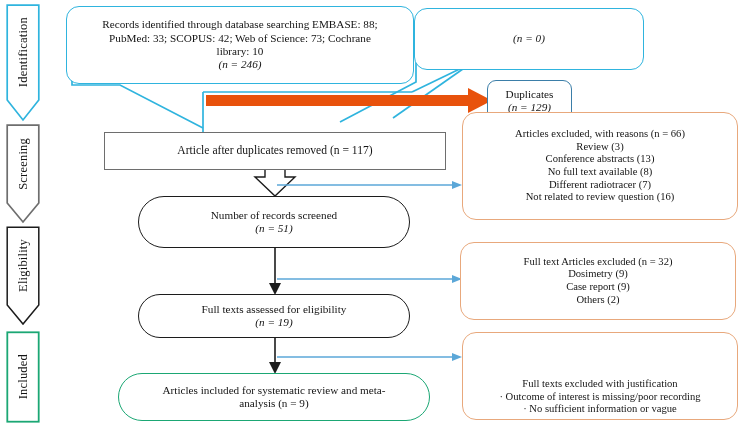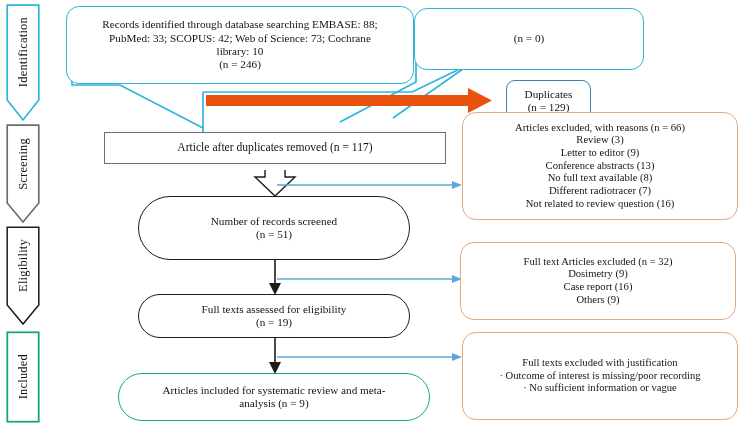--- a/index.html
+++ b/index.html
@@ -42,21 +42,21 @@
     justify-content: center;
     text-align: center;
     background: #ffffff;
     padding: 3px 8px;
     line-height: 1.2;
   }
   .node .inner { width: 100%; }
   .t13 { font-size: 11.6px; }
   .t12 { font-size: 11.2px; }
   .t11 { font-size: 10.6px; }
-  .ital { }
+  .ital { font-style: italic; }
 
   .rounded-cyan {
     border: 1.7px solid #2FB4DE;
     border-radius: 13px;
   }
   .rounded-blue {
     border: 1.4px solid #3B7EA8;
     border-radius: 9px;
   }
   .rect-gray {
@@ -171,34 +171,34 @@
       <div class="t12 ital">(n = 246)</div>
     </div>
   </div>
 
   <div class="abs node rounded-cyan" style="left:414px; top:8px; width:230px; height:62px;">
     <div class="inner">
       <div class="t12 ital">(n = 0)</div>
     </div>
   </div>
 
-  <div class="abs node rounded-blue" style="left:506px; top:80px; width:85px; height:42px;">
+  <div class="abs node rounded-blue" style="left:487px; top:80px; width:85px; height:42px;">
     <div class="inner">
       <div class="t12">Duplicates</div>
       <div class="t12 ital">(n = 129)</div>
     </div>
   </div>
 
-  <div class="abs node rect-gray" style="left:104px; top:132px; width:342px; height:32px;">
+  <div class="abs node rect-gray" style="left:104px; top:132px; width:342px; height:38px;">
     <div class="inner">
       <div class="t13">Article after duplicates removed (n = 117)</div>
     </div>
   </div>
 
-  <div class="abs node stadium-black" style="left:138px; top:196px; width:272px; height:64px;">
+  <div class="abs node stadium-black" style="left:138px; top:196px; width:272px; height:52px;">
     <div class="inner">
       <div class="t12">Number of records screened</div>
       <div class="t12 ital">(n = 51)</div>
     </div>
   </div>
 
   <div class="abs node stadium-black" style="left:138px; top:294px; width:272px; height:44px;">
     <div class="inner">
       <div class="t12">Full texts assessed for eligibility</div>
       <div class="t12 ital">(n = 19)</div>
@@ -209,38 +209,37 @@
     <div class="inner">
       <div class="t12">Articles included for systematic review and meta-</div>
       <div class="t12">analysis (n = 9)</div>
     </div>
   </div>
 
   <div class="abs node rounded-orange" style="left:462px; top:112px; width:276px; height:108px;">
     <div class="inner">
       <div class="t11">Articles excluded, with reasons (n = 66)</div>
       <div class="t11 bullet-row">Review (3)</div>
-      <div class="t11 bullet-row">Letter to editor (9)</div>
       <div class="t11 bullet-row">Conference abstracts (13)</div>
       <div class="t11 bullet-row">No full text available (8)</div>
       <div class="t11 bullet-row">Different radiotracer (7)</div>
       <div class="t11 bullet-row">Not related to review question (16)</div>
     </div>
   </div>
 
   <div class="abs node rounded-orange" style="left:460px; top:242px; width:276px; height:78px;">
     <div class="inner">
       <div class="t11">Full text Articles excluded (n = 32)</div>
       <div class="t11 bullet-row">Dosimetry (9)</div>
-      <div class="t11 bullet-row">Case report (16)</div>
-      <div class="t11 bullet-row">Others (9)</div>
-    </div>
-  </div>
-
-  <div class="abs node rounded-orange" style="left:462px; top:332px; width:276px; height:88px;">
+      <div class="t11 bullet-row">Case report (9)</div>
+      <div class="t11 bullet-row">Others (2)</div>
+    </div>
+  </div>
+
+  <div class="abs node rounded-orange" style="left:462px; top:332px; width:276px; height:88px;align-items:flex-end;">
     <div class="inner">
       <div class="t11">Full texts excluded with justification</div>
       <div class="t11 bullet-row">·  Outcome of interest is missing/poor recording</div>
       <div class="t11 bullet-row">·    No sufficient information  or vague</div>
     </div>
   </div>
 
 </div>
 
 </body></html>

